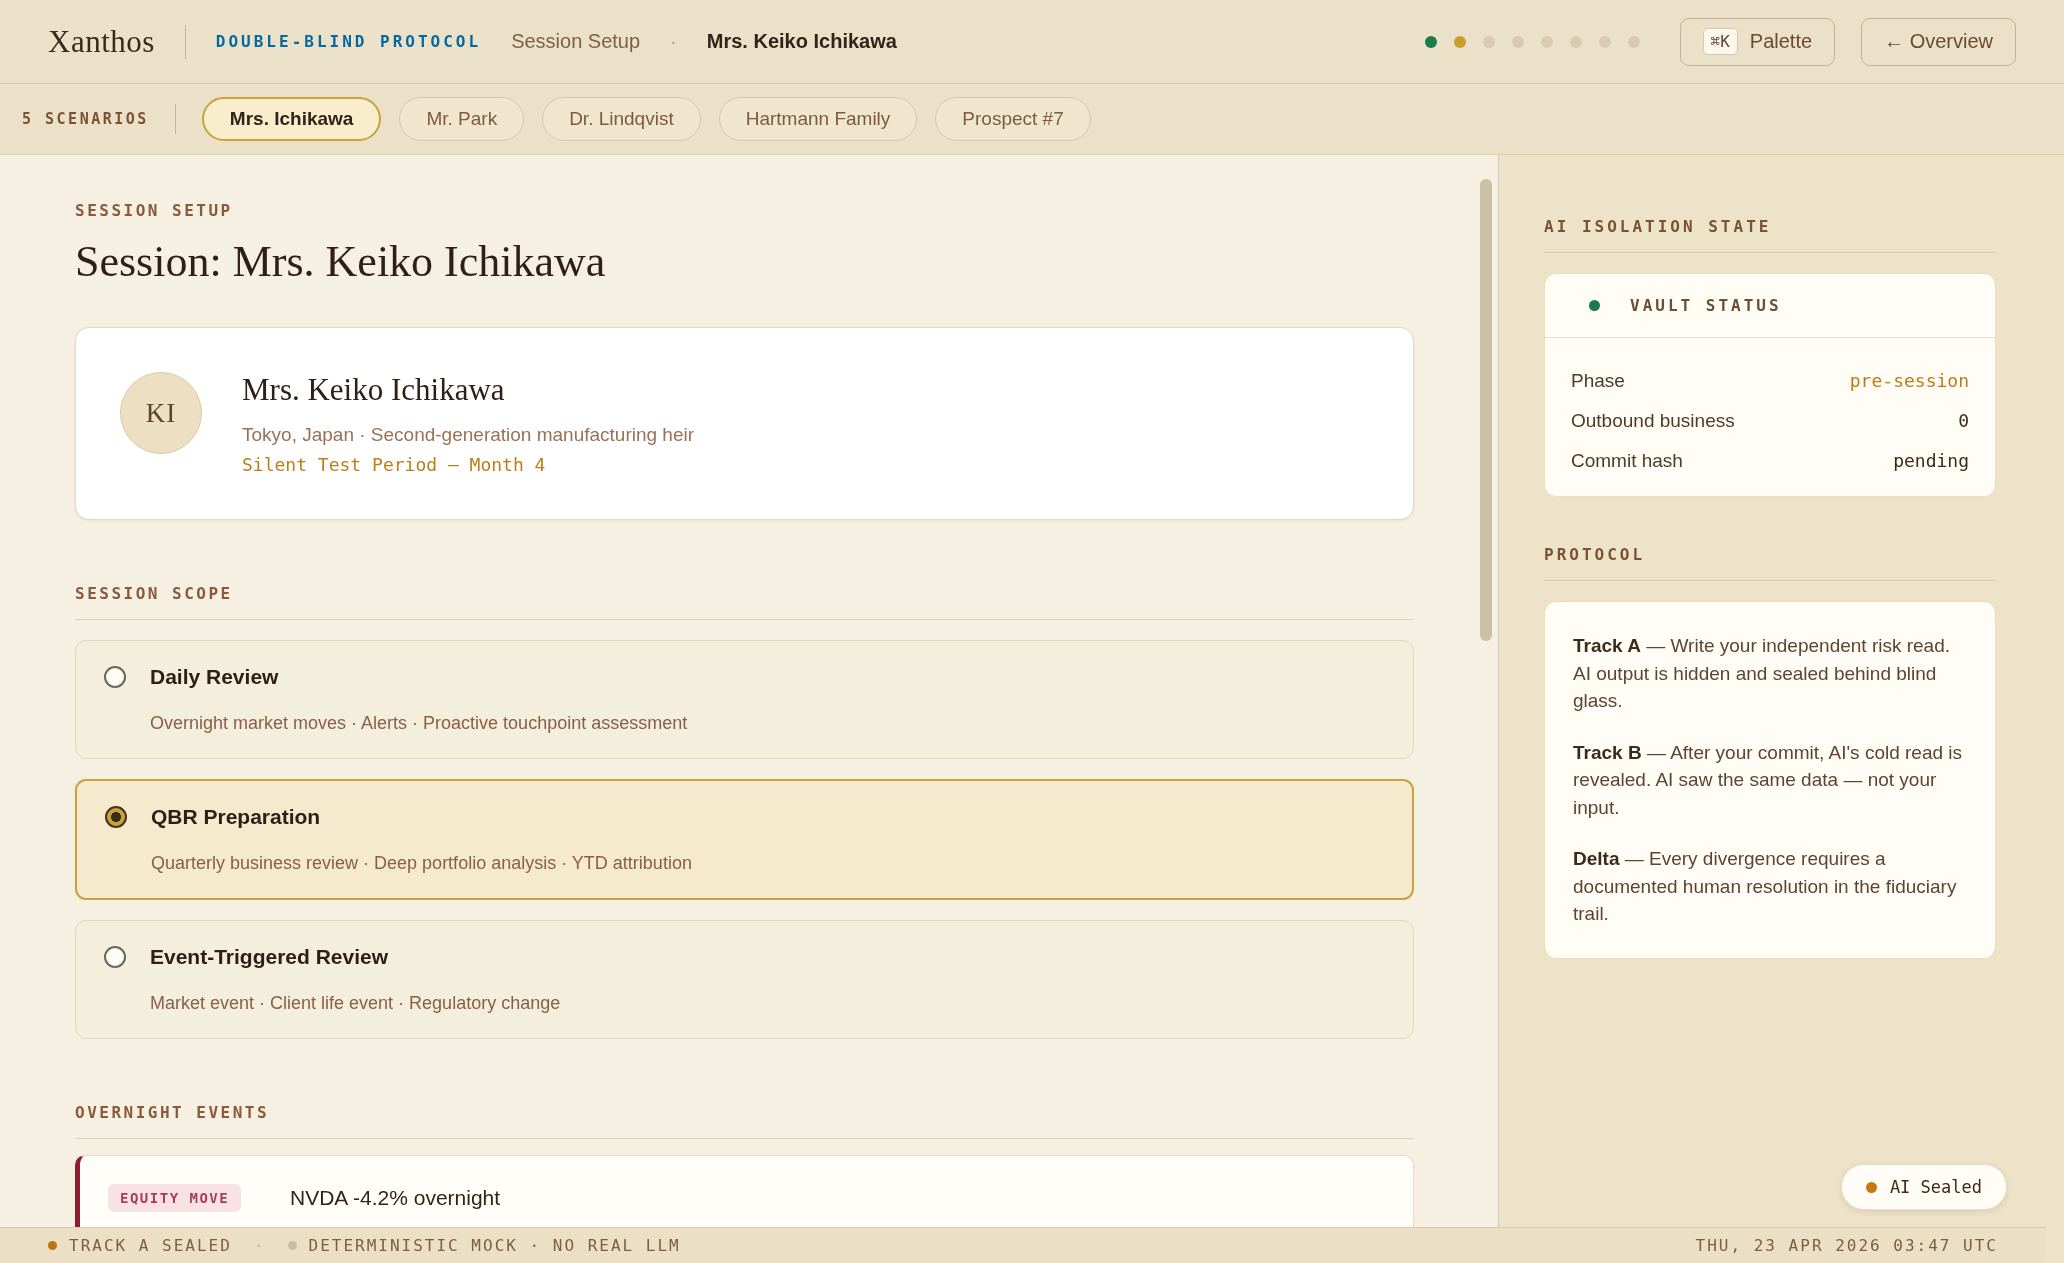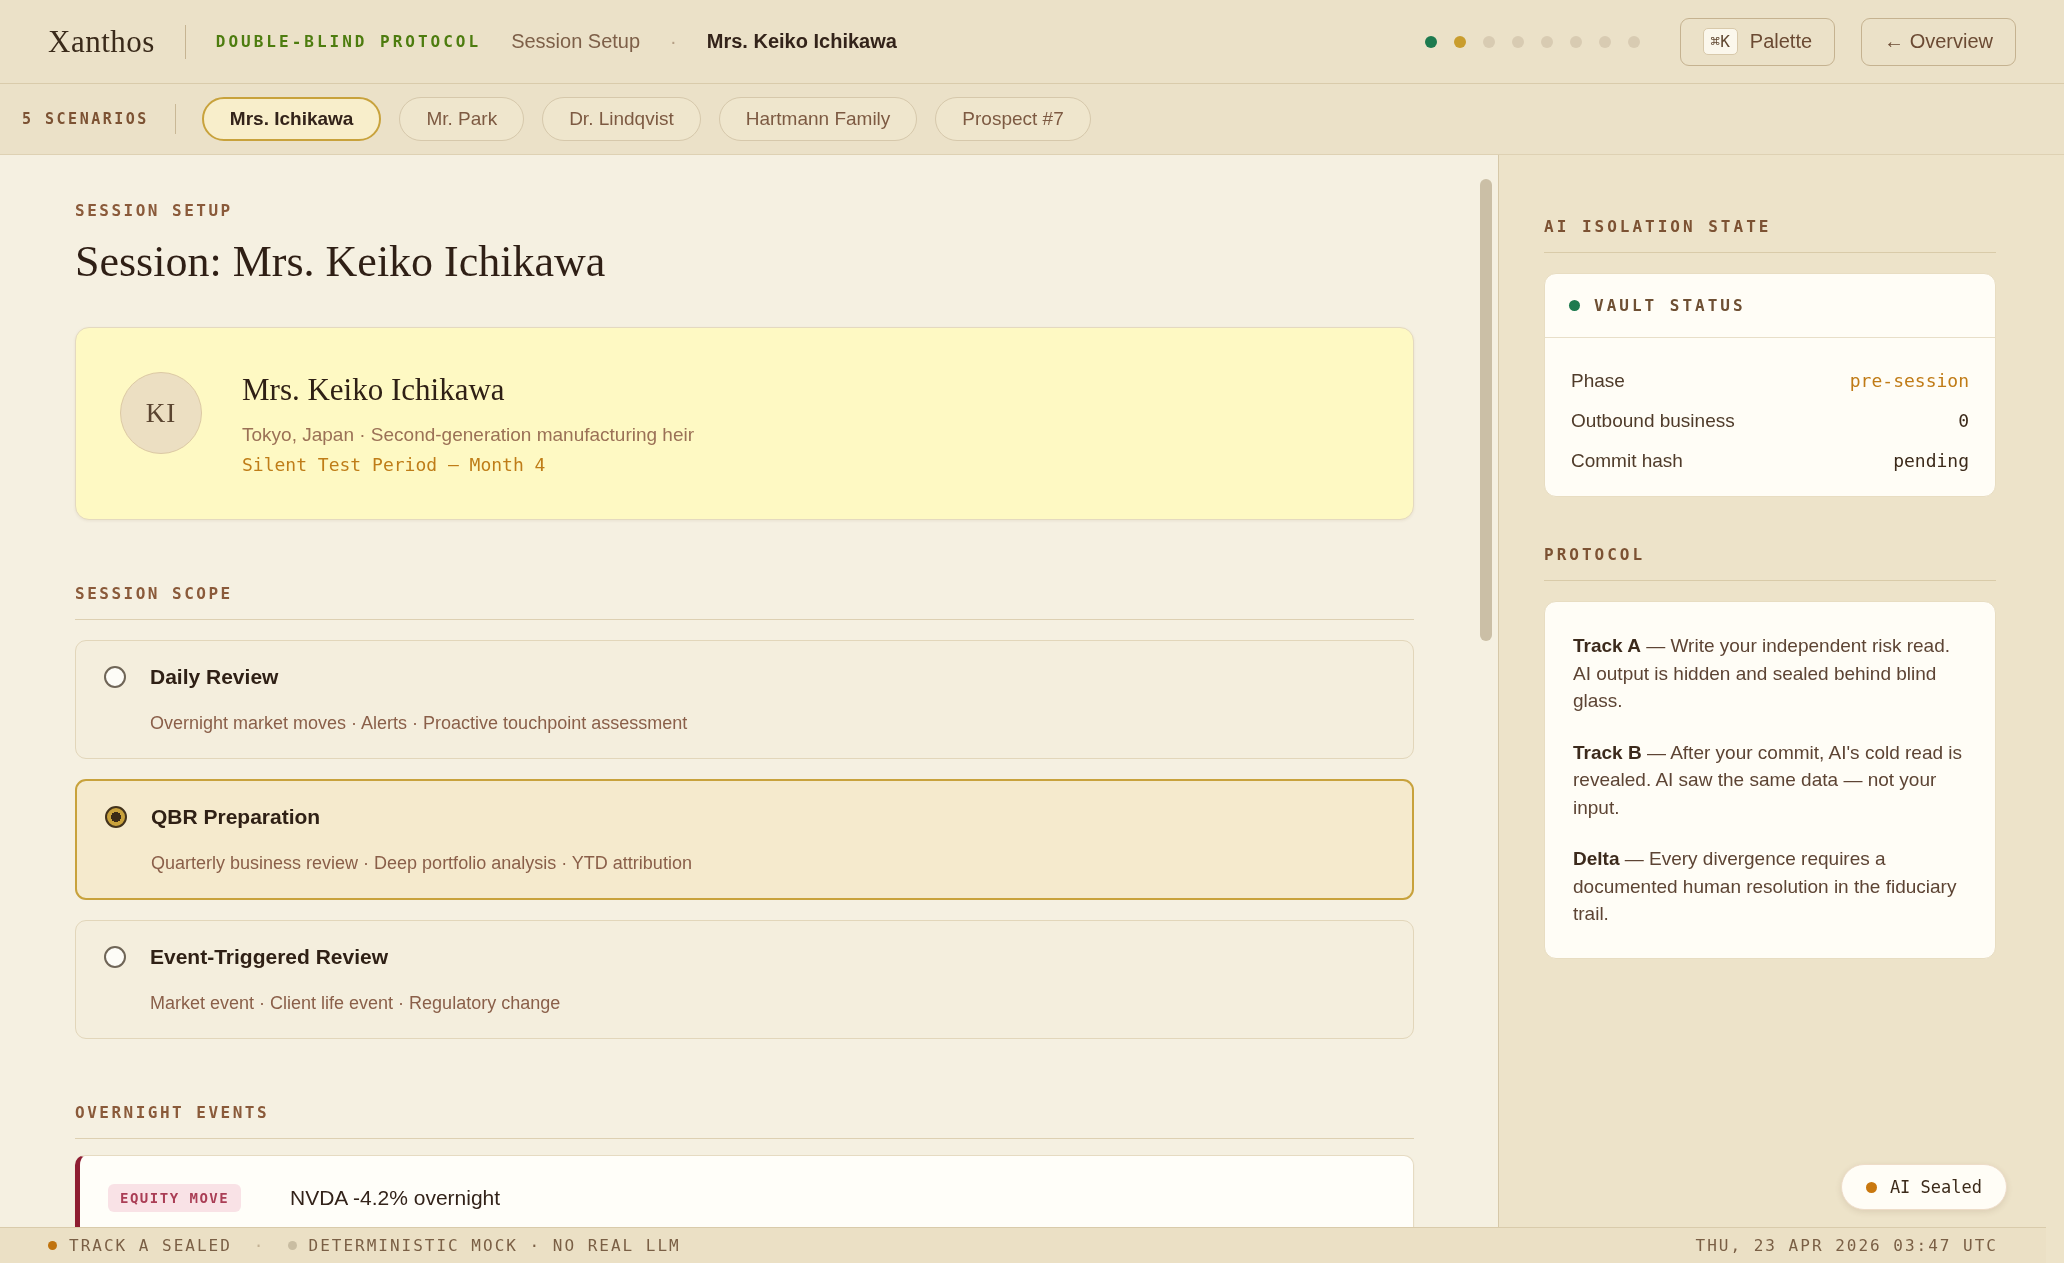--- a/index.html
+++ b/index.html
@@ -12,21 +12,21 @@
 
   
   .app-header {
     height:84px; background:#ebe1c8; border-bottom:1px solid #d9cbab;
     display:flex; align-items:center; justify-content:space-between;
     padding:0 48px;
   }
   .h-left { display:flex; align-items:center; gap:30px; }
   .logo { font-family:"Liberation Serif", serif; font-size:31px; color:#3a2a1a; letter-spacing:0.5px; cursor:pointer; }
   .vdiv { width:1px; height:34px; background:#c6b492; }
-  .protocol-label { font-family:"DejaVu Sans Mono", monospace; font-size:16px; letter-spacing:3px; color:#4d7c0f; font-weight:bold; }
+  .protocol-label { font-family:"DejaVu Sans Mono", monospace; font-size:16px; letter-spacing:3px; color:#0369a1; font-weight:bold; }
   .crumb { font-size:20px; color:#7d5f48; cursor:pointer; }
   .crumb-sep { font-size:20px; color:#b59f85; }
   .crumb.current { font-weight:bold; color:#33231a; cursor:default; }
   .h-right { display:flex; align-items:center; gap:26px; }
   .dots { display:flex; align-items:center; gap:17px; margin-right:14px; }
   .dot { width:12px; height:12px; border-radius:50%; background:#d8cbb2; }
   .dot.complete { background:#1d7a4f; }
   .dot.current  { background:#c99d2e; }
   .hbtn {
     display:flex; align-items:center; gap:12px; height:48px; padding:0 22px;
@@ -55,21 +55,21 @@
 
   
   .content { display:flex; height:1108px; }
   main { flex:1 1 auto; background:#f5f0e1; position:relative; overflow:hidden; padding:46px 84px 0 75px; }
   aside { width:566px; flex:0 0 566px; background:#ede3c9; border-left:1px solid #d6c8a8; padding:62px 68px 0 45px; position:relative; }
 
   .eyebrow { font-family:"DejaVu Sans Mono", monospace; font-size:16px; letter-spacing:2.5px; color:#8a5a3a; font-weight:bold; }
   .page-title { font-family:"Liberation Serif", serif; font-size:44px; color:#2f1f15; margin-top:16px; font-weight:normal; }
 
   .client-card {
-    margin-top:40px; background:#fef9c3; border:1px solid #e4d9c0; border-radius:14px;
+    margin-top:40px; background:#ffffff; border:1px solid #e4d9c0; border-radius:14px;
     box-shadow:0 1px 3px rgba(90,70,40,0.08);
     padding:44px; display:flex; gap:40px; align-items:flex-start;
   }
   .avatar {
     width:82px; height:82px; border-radius:50%; background:#ecdfc2; border:1px solid #dcc9a4;
     display:flex; align-items:center; justify-content:center;
     font-family:"Liberation Serif", serif; font-size:27px; color:#5a4430; letter-spacing:1px; flex:0 0 82px;
   }
   .client-name { font-family:"Liberation Serif", serif; font-size:31px; color:#2f2015; }
   .client-meta { font-size:19px; color:#9b7156; margin-top:16px; }
@@ -110,21 +110,21 @@
 
   .scroll-thumb {
     position:absolute; top:24px; right:6px; width:12px; height:462px;
     border-radius:6px; background:#cbbfa6; cursor:pointer;
   }
 
   
   .side-head { font-family:"DejaVu Sans Mono", monospace; font-size:16px; letter-spacing:3px; color:#7c5233; font-weight:bold; }
   .side-rule { border:none; border-top:1px solid #d9cba9; margin-top:16px; }
   .vault-card { margin-top:20px; background:#fffdf6; border:1px solid #e8ddc2; border-radius:12px; overflow:hidden; }
-  .vault-header { display:flex; align-items:center; gap:14px; padding:22px 24px; border-bottom:1px solid #e8dfc9; }
+  .vault-header { display:flex; align-items:center; gap:30px; padding:22px 44px; border-bottom:1px solid #e8dfc9; }
   .vault-dot { width:11px; height:11px; border-radius:50%; background:#1d7a4f; }
   .vault-title { font-family:"DejaVu Sans Mono", monospace; font-size:16px; letter-spacing:3px; color:#6e4f33; font-weight:bold; }
   .vault-rows { padding:14px 26px 24px; }
   .vault-row { display:flex; justify-content:space-between; align-items:baseline; margin-top:18px; }
   .vault-label { font-size:19px; color:#4f3b2a; }
   .vault-value { font-family:"DejaVu Sans Mono", monospace; font-size:18px; color:#3c2a1a; }
   .vault-value.accent { color:#c07b16; }
 
   .protocol-section { margin-top:48px; }
   .protocol-card { margin-top:20px; background:#fffdf6; border:1px solid #e8ddc2; border-radius:12px; padding:30px 28px; }

